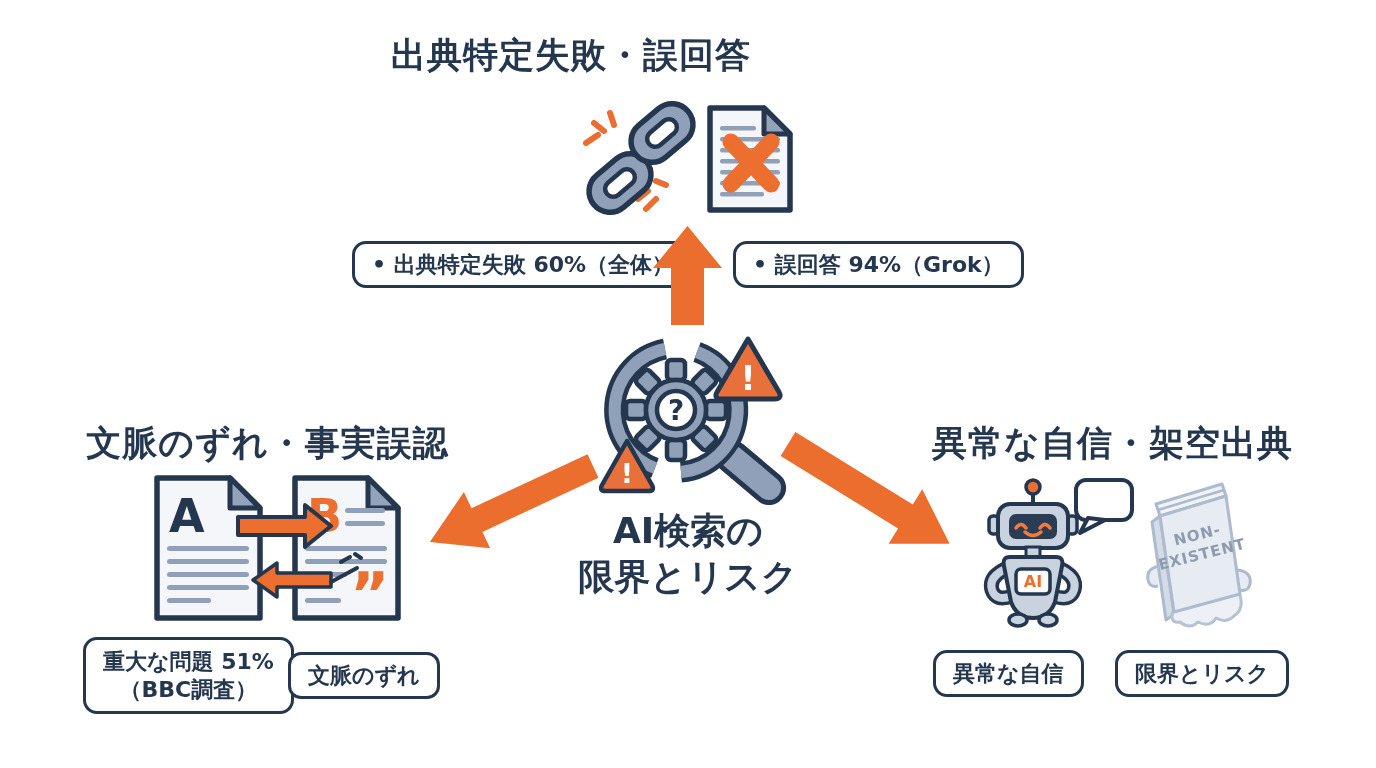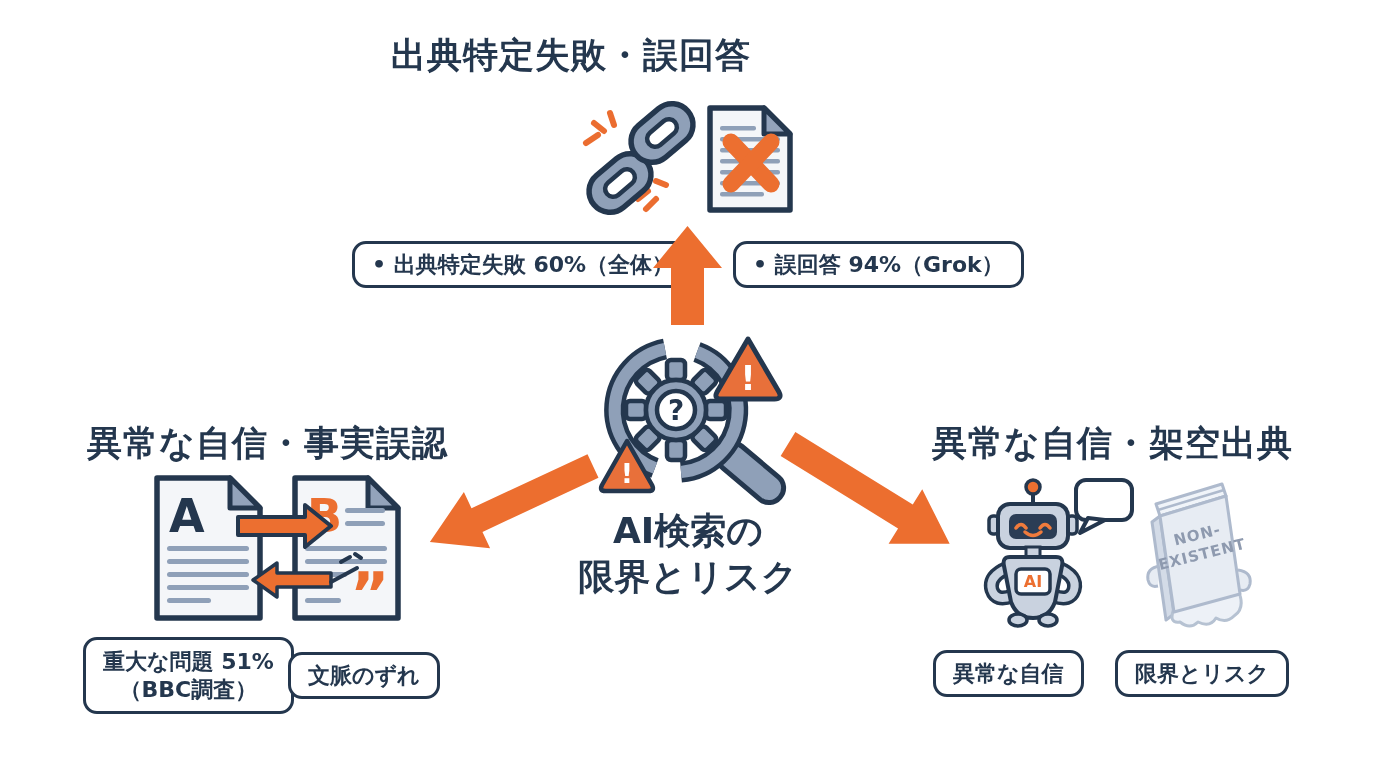--- a/index.html
+++ b/index.html
@@ -131,21 +131,21 @@
     <path d="M49 111 L74 155 Q77 161 70.5 161 L27.5 161 Q21 161 24 155 Z" fill="#E8703A" stroke="#24374E" stroke-width="4.5" stroke-linejoin="round"></path>
     <text x="49" y="153" font-size="27" text-anchor="middle" fill="#ffffff">!</text>
   </g>
 </svg>
 
 <div class="abs center-caption" style="left:538px;top:508px;width:300px;">
   <div>AI検索の</div>
   <div>限界とリスク</div>
 </div>
 
-<div class="abs title" style="left:60px;top:420px;width:415px;">異常な自信・事実誤認</div>
+<div class="abs title" style="left:60px;top:420px;width:415px;">文脈のずれ・事実誤認</div>
 
 <svg class="abs" style="left:145px;top:470px;" width="280" height="155" viewBox="0 0 280 155" aria-hidden="true">
 
   <path d="M12 8 H85 L115 38 V148 H12 Z" fill="#F4F6F9" stroke="#24374E" stroke-width="5.5" stroke-linejoin="round"></path>
   <path d="M85 8 V38 H115 Z" fill="#93A3BB" stroke="#24374E" stroke-width="5" stroke-linejoin="round"></path>
   <text x="24" y="62" font-size="46" fill="#24374E">A</text>
   <g fill="#8FA0B8">
     <rect x="22" y="76" width="82" height="5" rx="2.5"></rect>
     <rect x="22" y="89" width="82" height="5" rx="2.5"></rect>
     <rect x="22" y="102" width="82" height="5" rx="2.5"></rect>
@@ -173,21 +173,21 @@
     <line x1="186" y1="112" x2="212" y2="98"></line>
     <line x1="196" y1="92" x2="205" y2="87"></line>
     <line x1="210" y1="84" x2="216" y2="88"></line>
   </g>
 </svg>
 
 <div class="pill two-line" style="left:83px;top:637px;justify-content:flex-end;">
   <div>重大な問題 51%</div>
   <div>（BBC調査）</div>
 </div>
-<div class="pill" style="left:288px;top:652px;">文脈のずれ</div>
+<div class="pill" style="left:288px;top:652px;border-radius:13px;">文脈のずれ</div>
 
 <div class="abs title" style="left:905px;top:420px;width:415px;">異常な自信・架空出典</div>
 
 <svg class="abs" style="left:978px;top:476px;" width="110" height="152" viewBox="0 0 110 152" aria-hidden="true">
   <line x1="55" y1="18" x2="55" y2="30" stroke="#24374E" stroke-width="4"></line>
   <circle cx="55" cy="11" r="7" fill="#EC6F30" stroke="#24374E" stroke-width="3.5"></circle>
   <rect x="11" y="40" width="10" height="18" rx="4" fill="#C9D2DF" stroke="#24374E" stroke-width="3.5"></rect>
   <rect x="89" y="40" width="10" height="18" rx="4" fill="#C9D2DF" stroke="#24374E" stroke-width="3.5"></rect>
   <rect x="20" y="28" width="70" height="44" rx="12" fill="#C9D2DF" stroke="#24374E" stroke-width="4"></rect>
   <rect x="31" y="38" width="48" height="25" rx="7" fill="#2B3D55"></rect>

